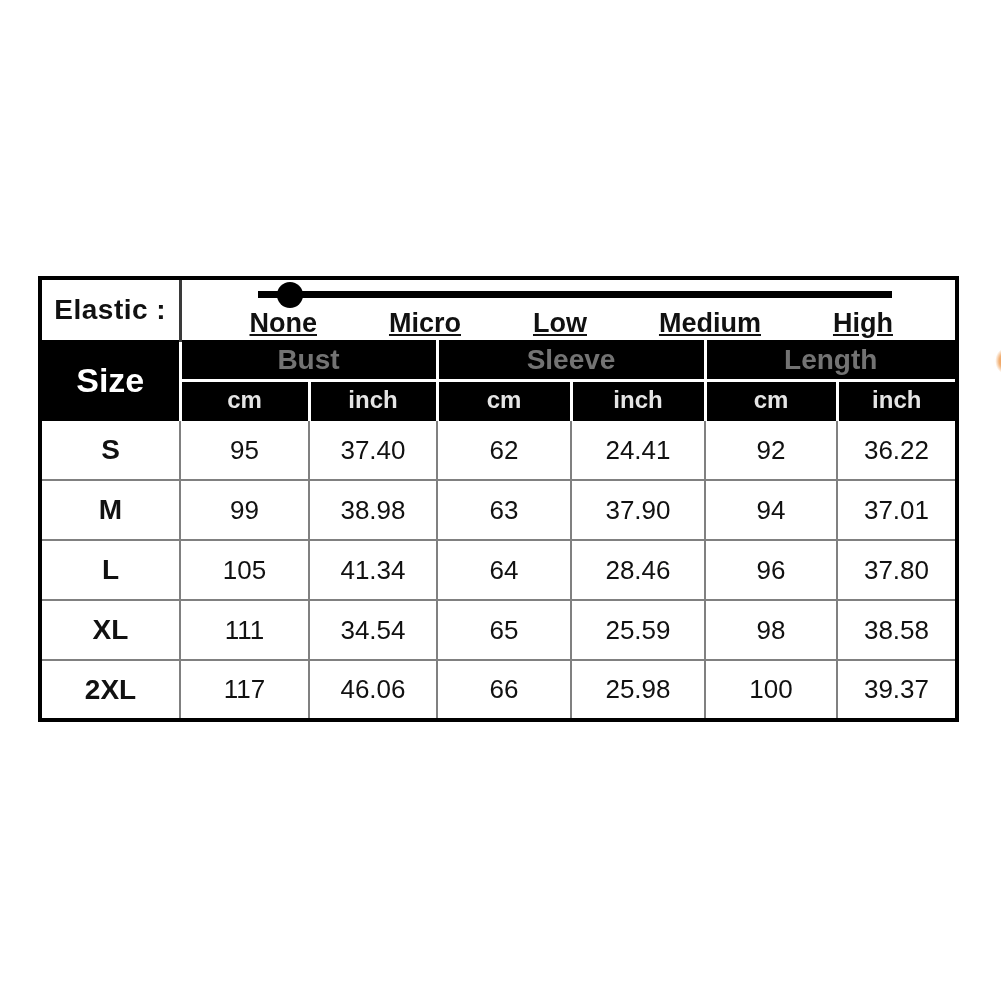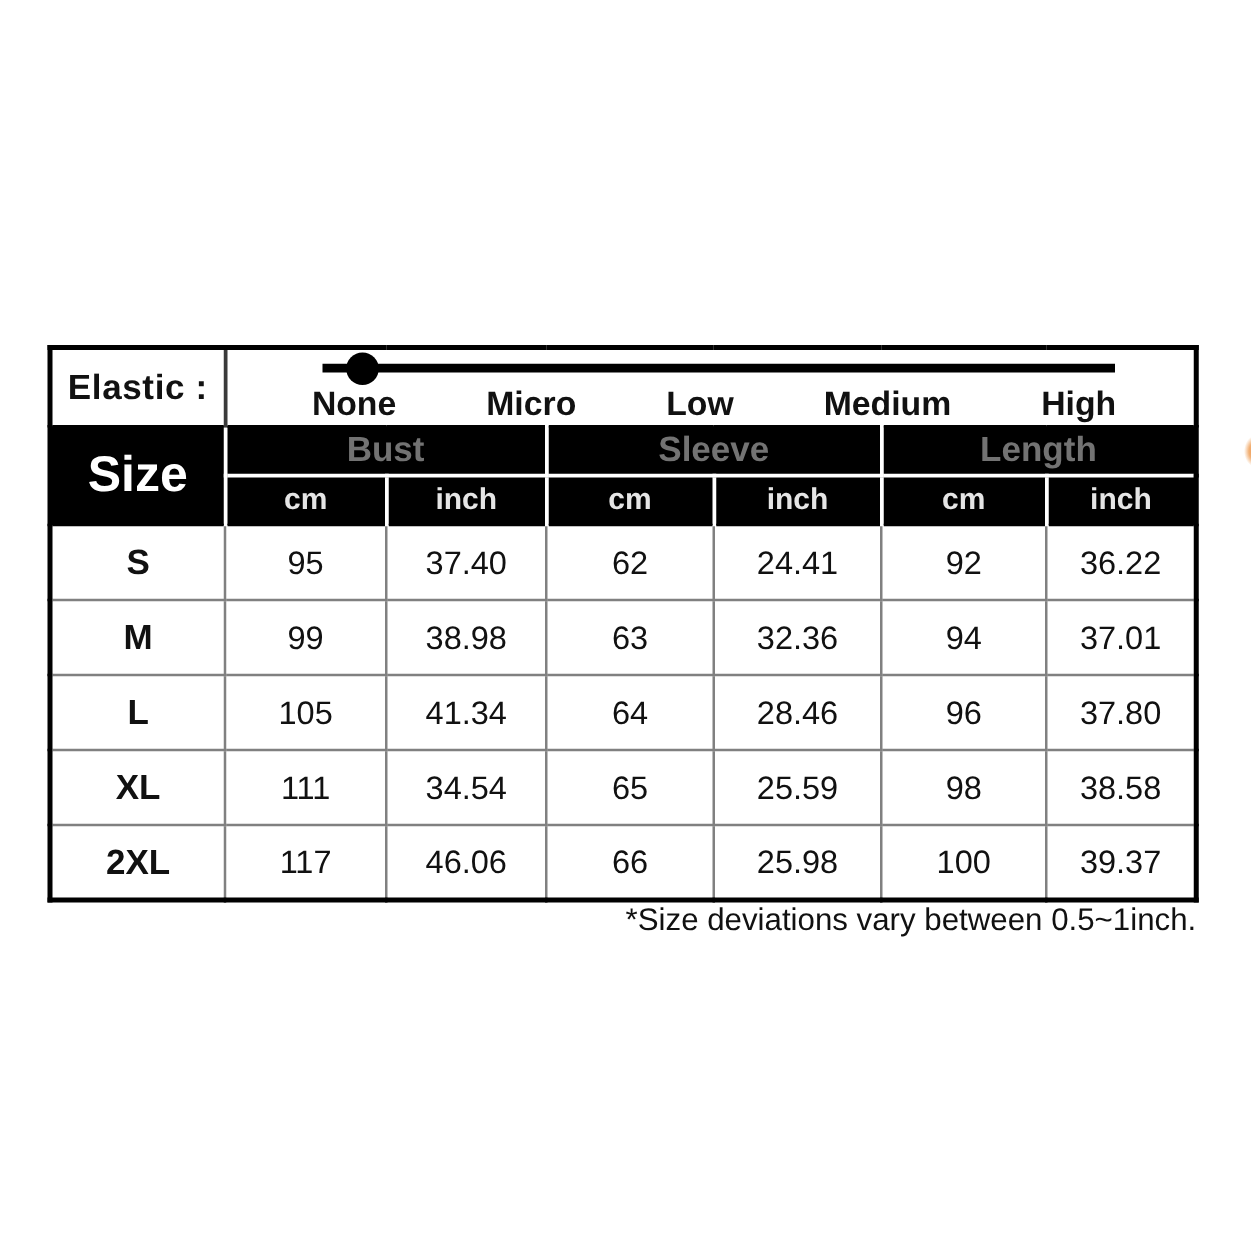--- a/index.html
+++ b/index.html
@@ -49,27 +49,28 @@
   }
   .slider-labels {
     position: absolute;
     left: 68px; right: 62px; top: 30px;
     display: flex;
     justify-content: space-between;
     font-weight: bold;
     font-size: 27px;
     line-height: 27px;
     white-space: nowrap;
+    text-decoration: underline;
   }
 
   tr.hgroup { height: 39px; }
   tr.hunits { height: 40px; }
   td.size-hdr {
     background: #000; color: #fff;
-    font-weight: bold; font-size: 40px;
+    font-weight: bold; font-size: 34px;
     border-top: 2px solid #000;
     border-right: 3px solid #fff;
     border-bottom: 2px solid #000;
   }
   td.group-hdr {
     background: #000; color: #737373;
     font-weight: bold; font-size: 28px;
     border-top: 2px solid #000;
     border-left: 3px solid #fff;
     border-right: 3px solid #fff;
@@ -167,21 +168,21 @@
       <td>62</td>
       <td>24.41</td>
       <td>92</td>
       <td>36.22</td>
     </tr>
     <tr class="data-row">
       <td class="size-col">M</td>
       <td>99</td>
       <td>38.98</td>
       <td>63</td>
-      <td>32.36</td>
+      <td>37.90</td>
       <td>94</td>
       <td>37.01</td>
     </tr>
     <tr class="data-row">
       <td class="size-col">L</td>
       <td>105</td>
       <td>41.34</td>
       <td>64</td>
       <td>28.46</td>
       <td>96</td>
@@ -201,16 +202,15 @@
       <td>117</td>
       <td>46.06</td>
       <td>66</td>
       <td>25.98</td>
       <td>100</td>
       <td>39.37</td>
     </tr>
   </tbody>
     </table>
 
-  <div class="footnote">*Size deviations vary between 0.5~1inch.</div>
 
   <div class="edge-blob"></div>
 </div>
 
 </body></html>

